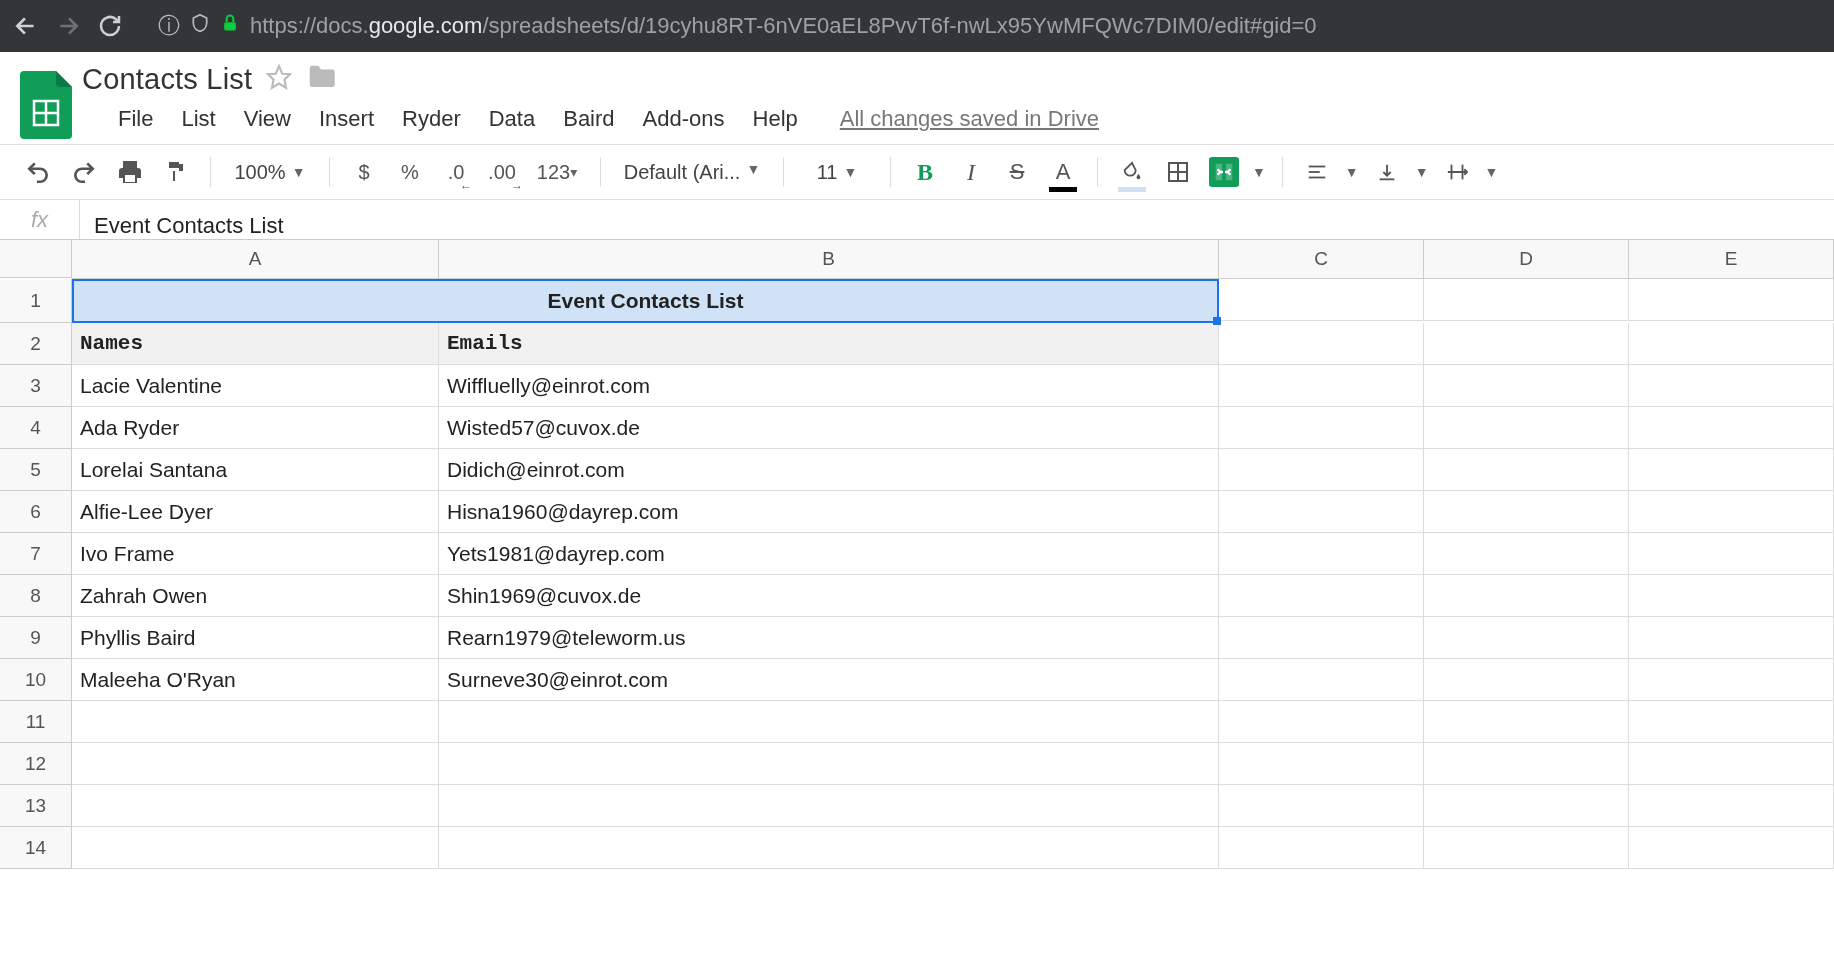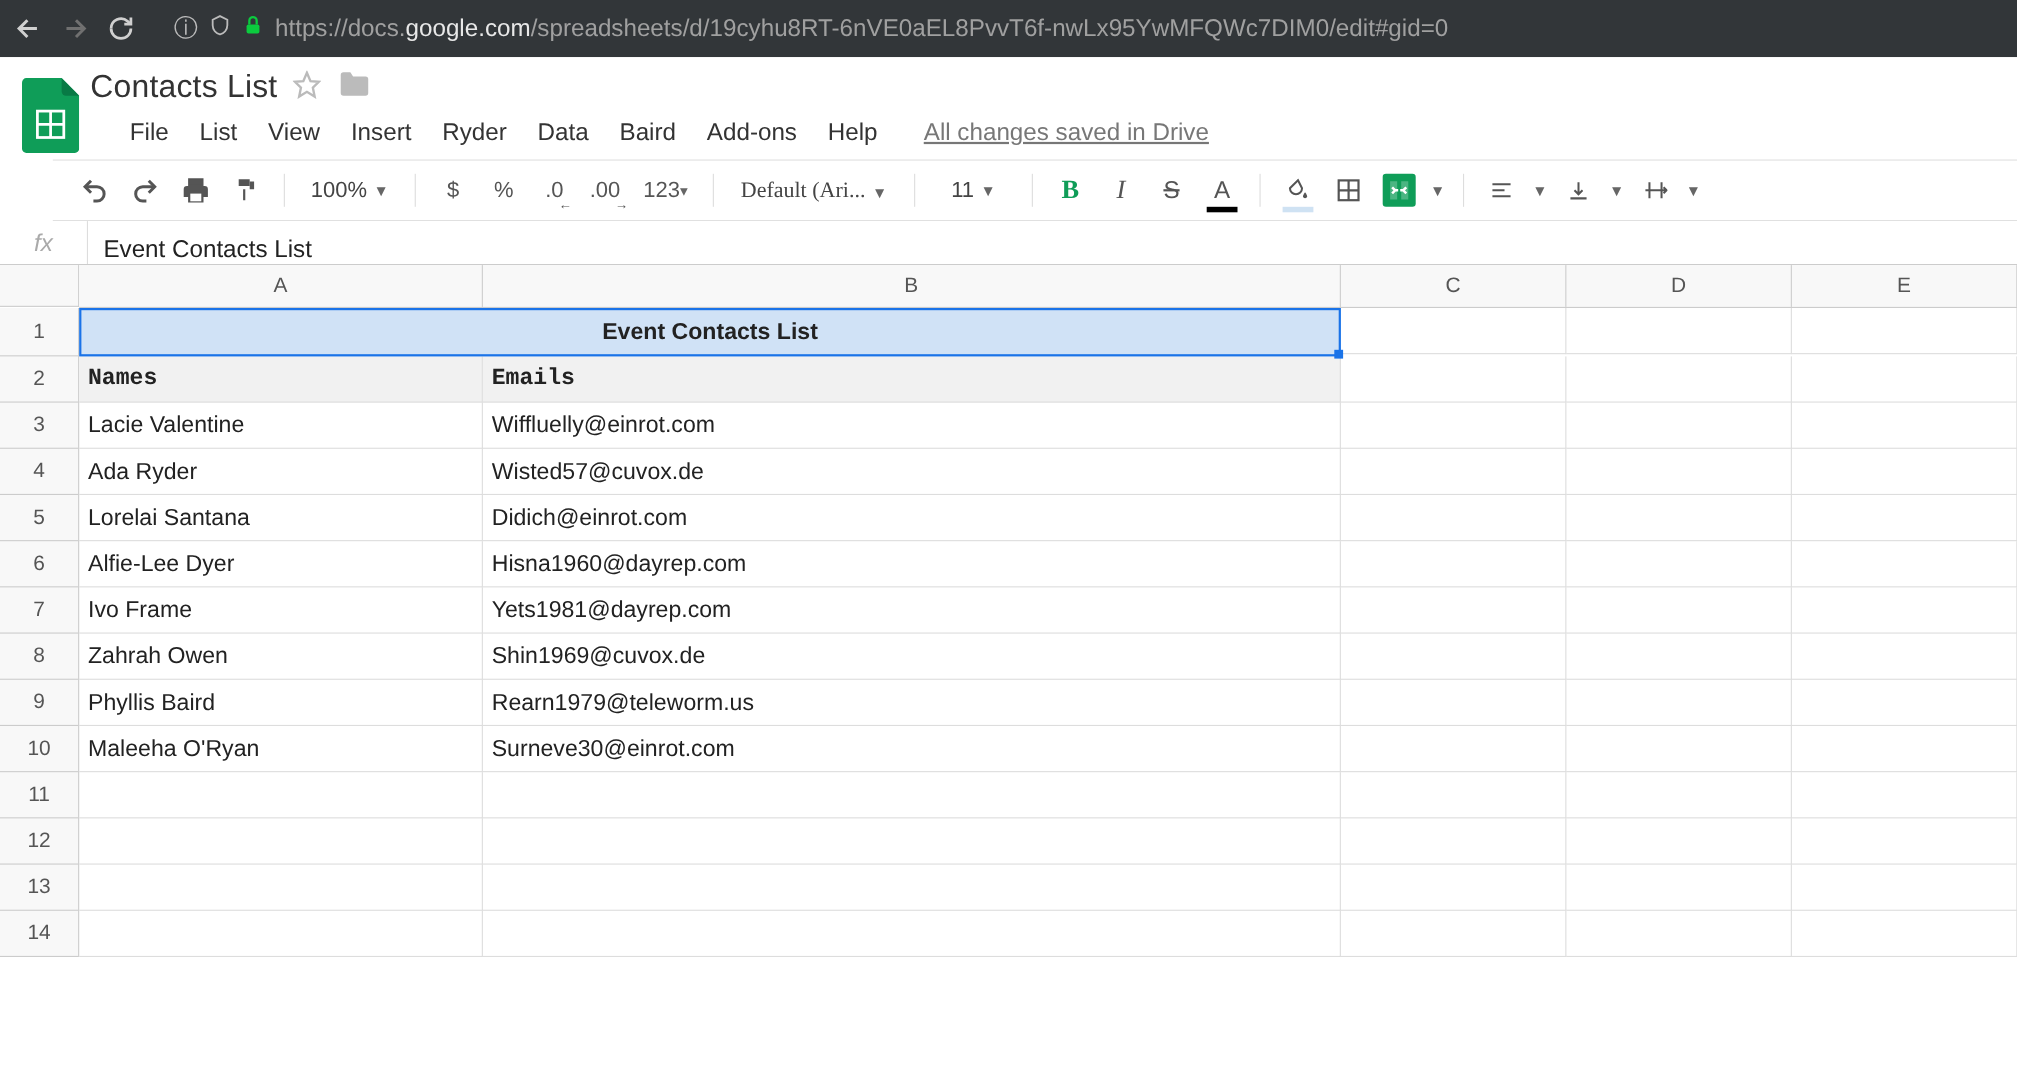--- a/index.html
+++ b/index.html
@@ -19,25 +19,25 @@
   .header-right { flex: 1; }
   .title-row { display: flex; align-items: center; gap: 14px; padding-left: 6px; }
   .doc-title { font-size: 29px; color: #333; letter-spacing: 0.2px; }
   .star-icon { color: #bbb; cursor: pointer; }
   .folder-icon { color: #bbb; cursor: pointer; }
   .menu-row { display: flex; align-items: center; gap: 28px; padding: 10px 0 12px 6px; font-size: 22px; color: #333; margin-left: 36px; }
   .menu-item { cursor: pointer; }
   .saved-msg { color: #777; text-decoration: underline; margin-left: 14px; }
   
   
-  .toolbar { background: #fff; border-top: 1px solid #e0e0e0; border-bottom: 1px solid #e0e0e0; height: 56px; display: flex; align-items: center; padding: 0 20px; gap: 10px; font-size: 20px; color: #444; margin-left: 48px; }
+  .toolbar { background: #fff; border-top: 1px solid #e0e0e0; border-bottom: 1px solid #e0e0e0; height: 56px; display: flex; align-items: center; padding: 0 20px; gap: 10px; font-size: 20px; color: #444; }
   .tb-btn { display: flex; align-items: center; justify-content: center; width: 36px; height: 36px; cursor: pointer; color: #555; }
   .tb-sep { width: 1px; height: 30px; background: #ddd; margin: 0 6px; }
   .zoom-sel { display: flex; align-items: center; gap: 6px; cursor: pointer; min-width: 86px; justify-content: center; }
-  .font-sel { display: flex; align-items: flex-end; gap: 6px; cursor: pointer; min-width: 150px; justify-content: center; font-family: Liberation Serif, serif; }
+  .font-sel { display: flex; align-items: flex-start; gap: 6px; cursor: pointer; min-width: 150px; justify-content: center; }
   .fontsize-sel { display: flex; align-items: center; gap: 6px; cursor: pointer; min-width: 74px; justify-content: center; }
   .bold-active { color: #0f9d58; font-weight: bold; }
   .text-color { position: relative; }
   .text-color-bar { position: absolute; bottom: -2px; left: 4px; right: 4px; height: 5px; background: #000; }
   .fill-color { position: relative; }
   .fill-color-bar { position: absolute; bottom: -2px; left: 4px; right: 4px; height: 5px; background: #cfe2f3; }
   .merge-icon { background: #0f9d58; color: #fff; border-radius: 3px; width: 30px; height: 30px; display: flex; align-items: center; justify-content: center; }
   .dd { color: #666; font-size: 14px; margin-left: 0px; }
 
   

